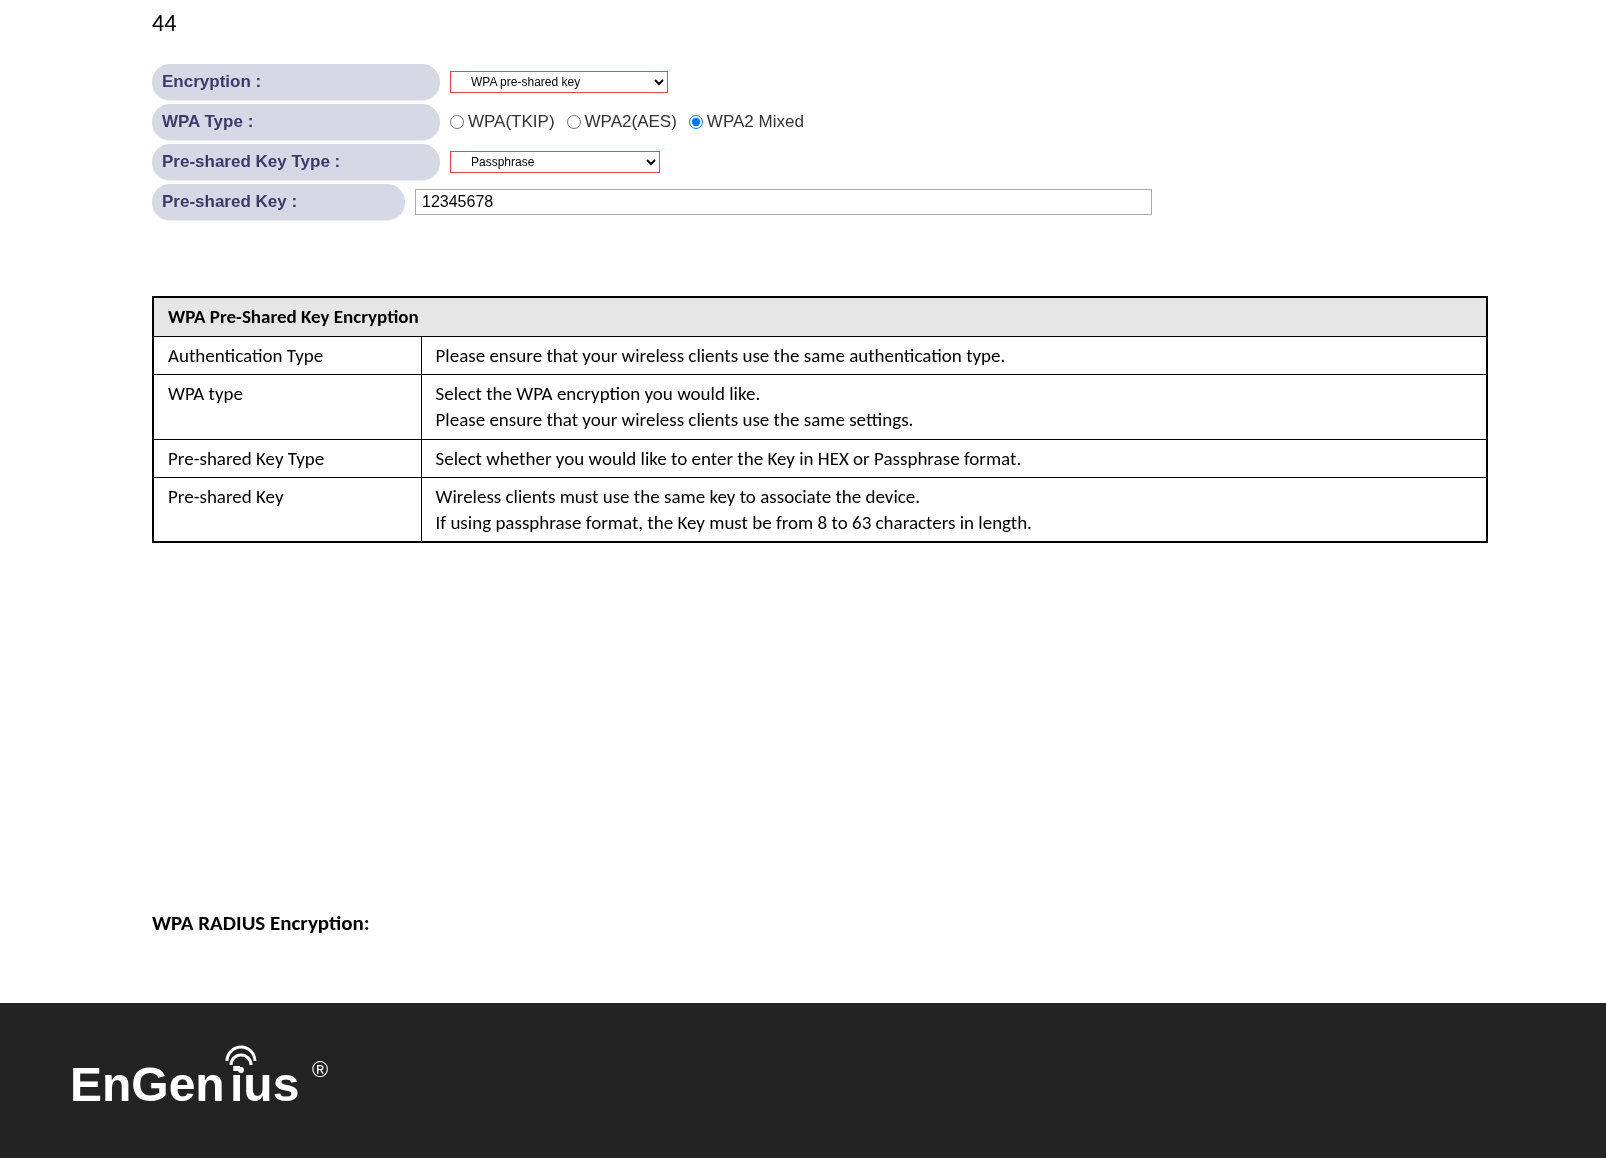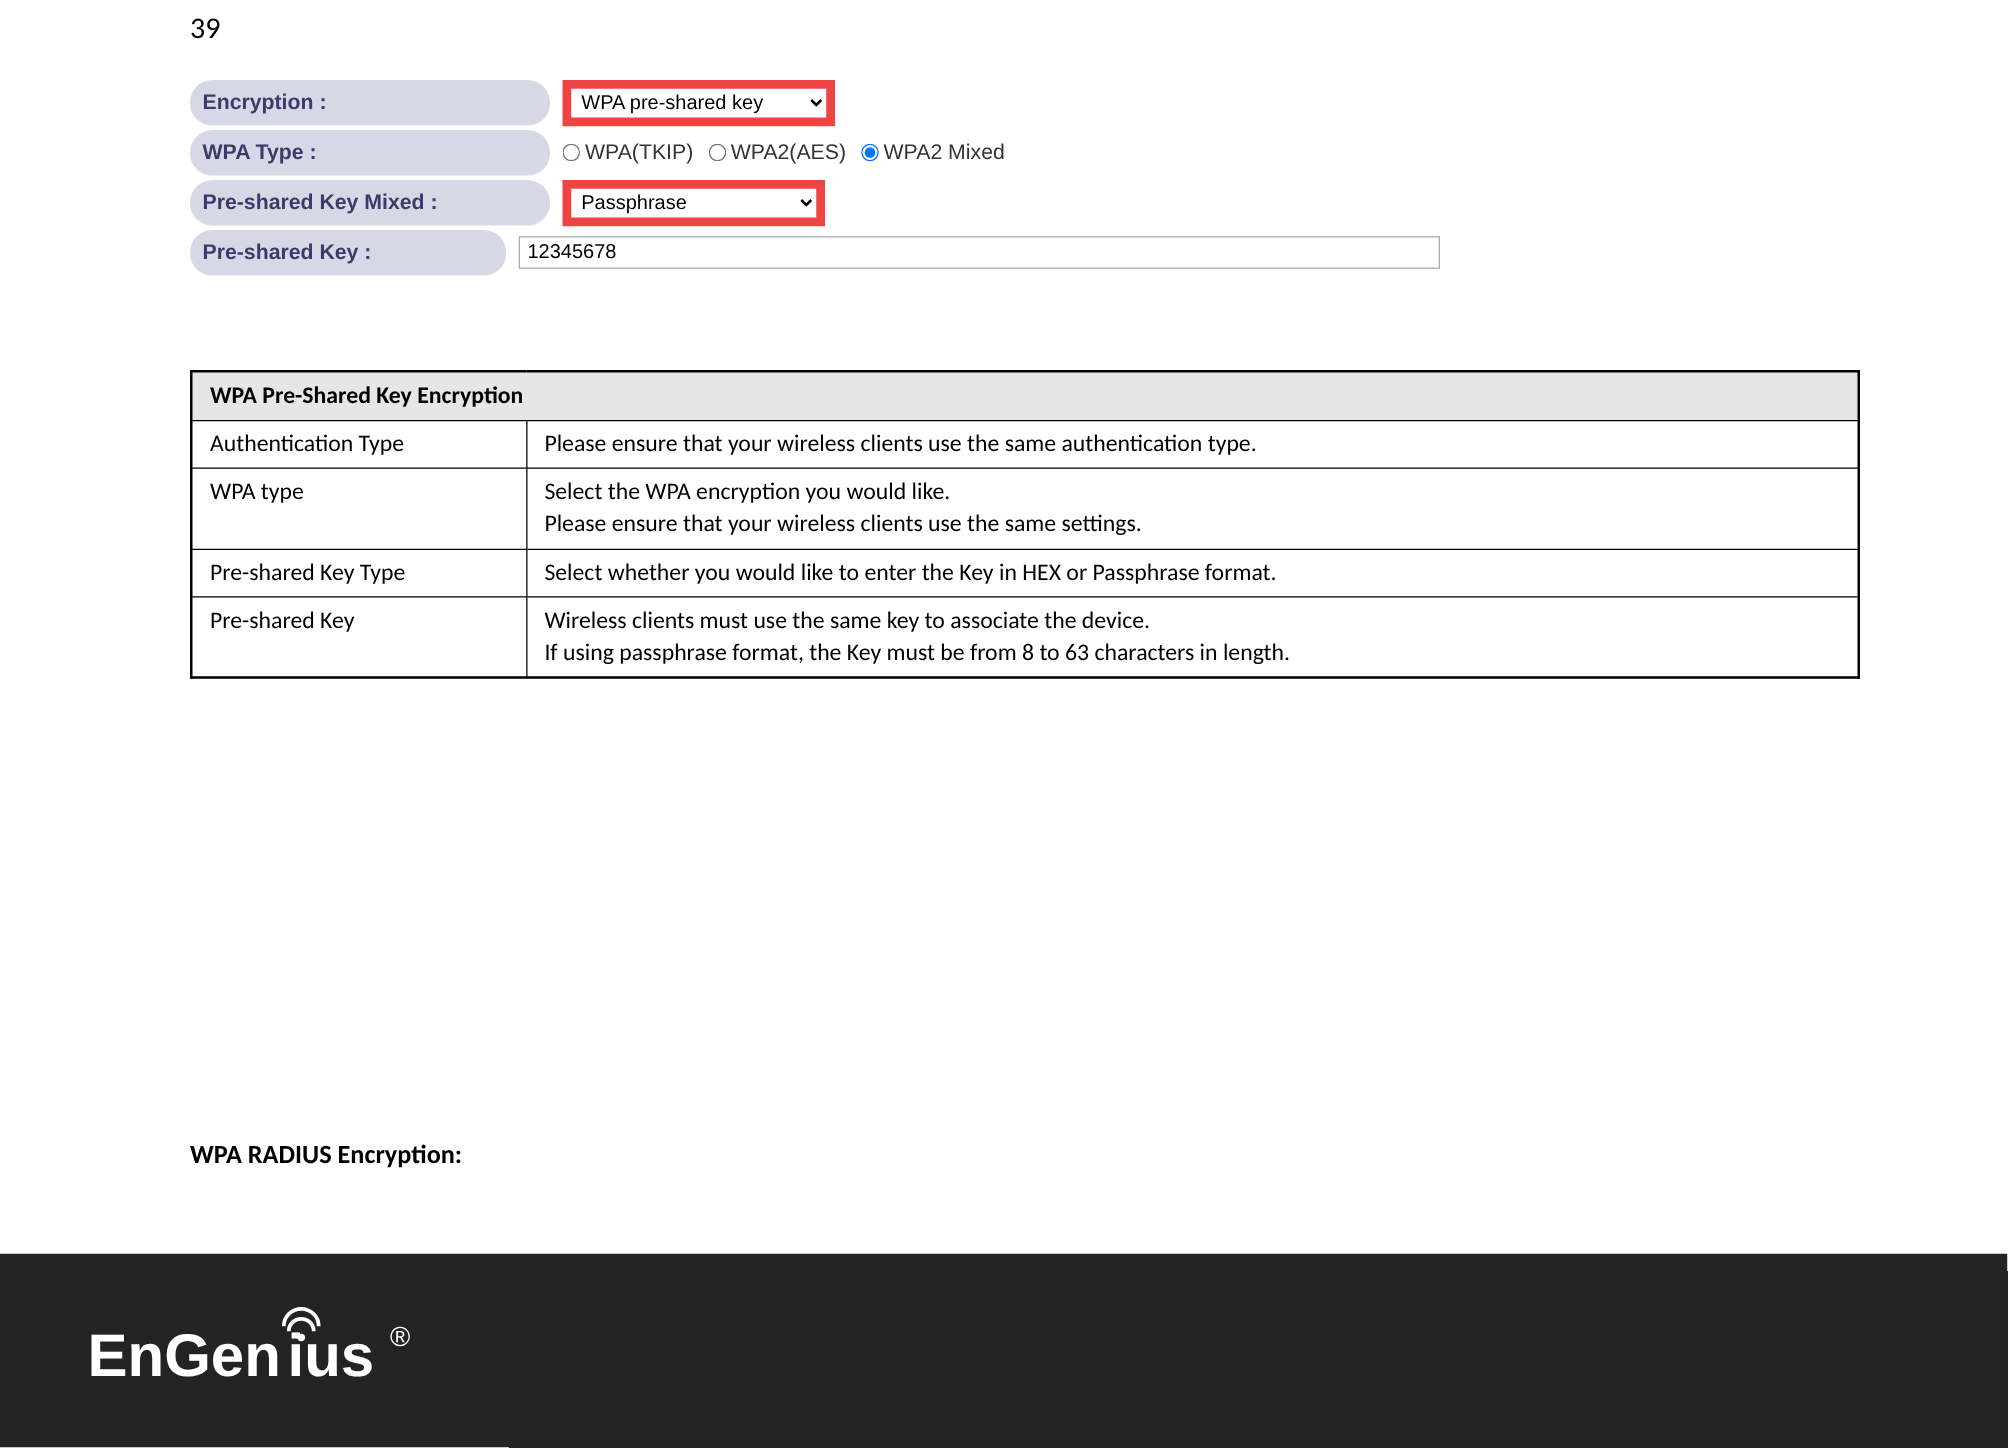--- a/index.html
+++ b/index.html
@@ -42,24 +42,24 @@
     }
     .form-field {
       padding-left: 10px;
       display: flex;
       align-items: center;
       gap: 12px;
       font-size: 17px;
       font-family: Arial, sans-serif;
     }
     select.sel {
-      font-size: 16px;
-      padding: 2px 4px;
+      font-size: 12px;
+      padding: 2px 16px;
       background: #fff;
-      border: 7px solid #ef4444;
+      border: 1px solid #ef4444;
       font-family: Arial, sans-serif;
     }
     .sel-wide { width: 218px; }
     .sel-med { width: 210px; }
     input.txt {
       font-size: 16px;
       padding: 3px 6px;
       border: 1px solid #a9a9a9;
       width: 737px;
       font-family: Arial, sans-serif;
@@ -108,21 +108,21 @@
       background: #232323;
       display: flex;
       align-items: center;
       padding-left: 70px;
     }
     .footer-bar svg { display: block; }
   </style>
 </head>
 <body>
 
-<div class="page-number">39</div>
+<div class="page-number">44</div>
 
 <div class="form-area">
   <div class="form-row">
     <div class="form-label">Encryption :</div>
     <div class="form-field">
       <select class="sel sel-wide">
         <option>WPA pre-shared key</option>
       </select>
     </div>
   </div>
@@ -139,21 +139,21 @@
         <span>WPA2(AES)</span>
       </label>
       <label class="radio-opt">
         <input type="radio" name="wpatype" checked="" style="">
         <span>WPA2 Mixed</span>
       </label>
     </div>
   </div>
 
   <div class="form-row">
-    <div class="form-label">Pre-shared Key Mixed :</div>
+    <div class="form-label">Pre-shared Key Type :</div>
     <div class="form-field">
       <select class="sel sel-med">
         <option>Passphrase</option>
       </select>
     </div>
   </div>
 
   <div class="form-row">
     <div class="form-label">Pre-shared Key :</div>
     <div class="form-field">

